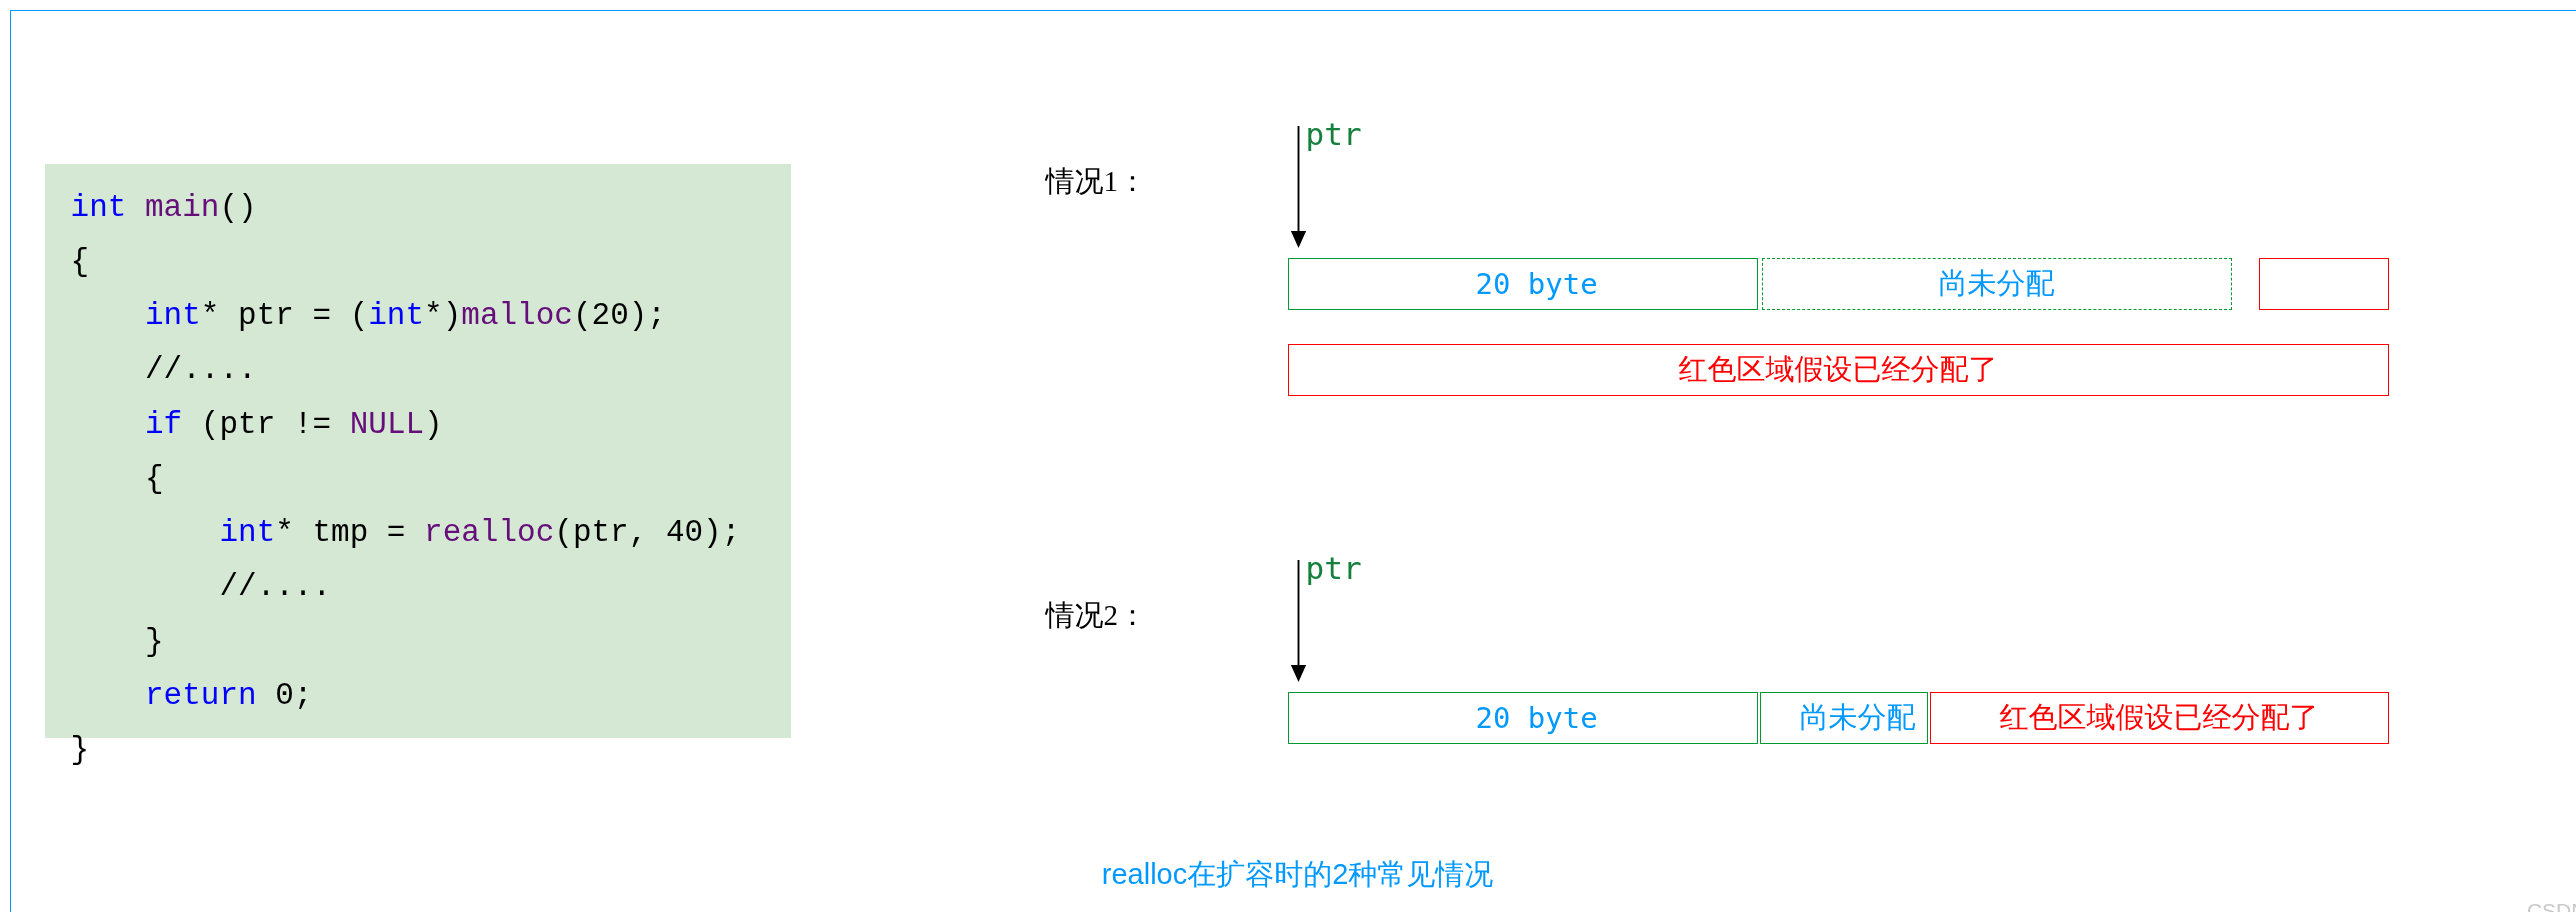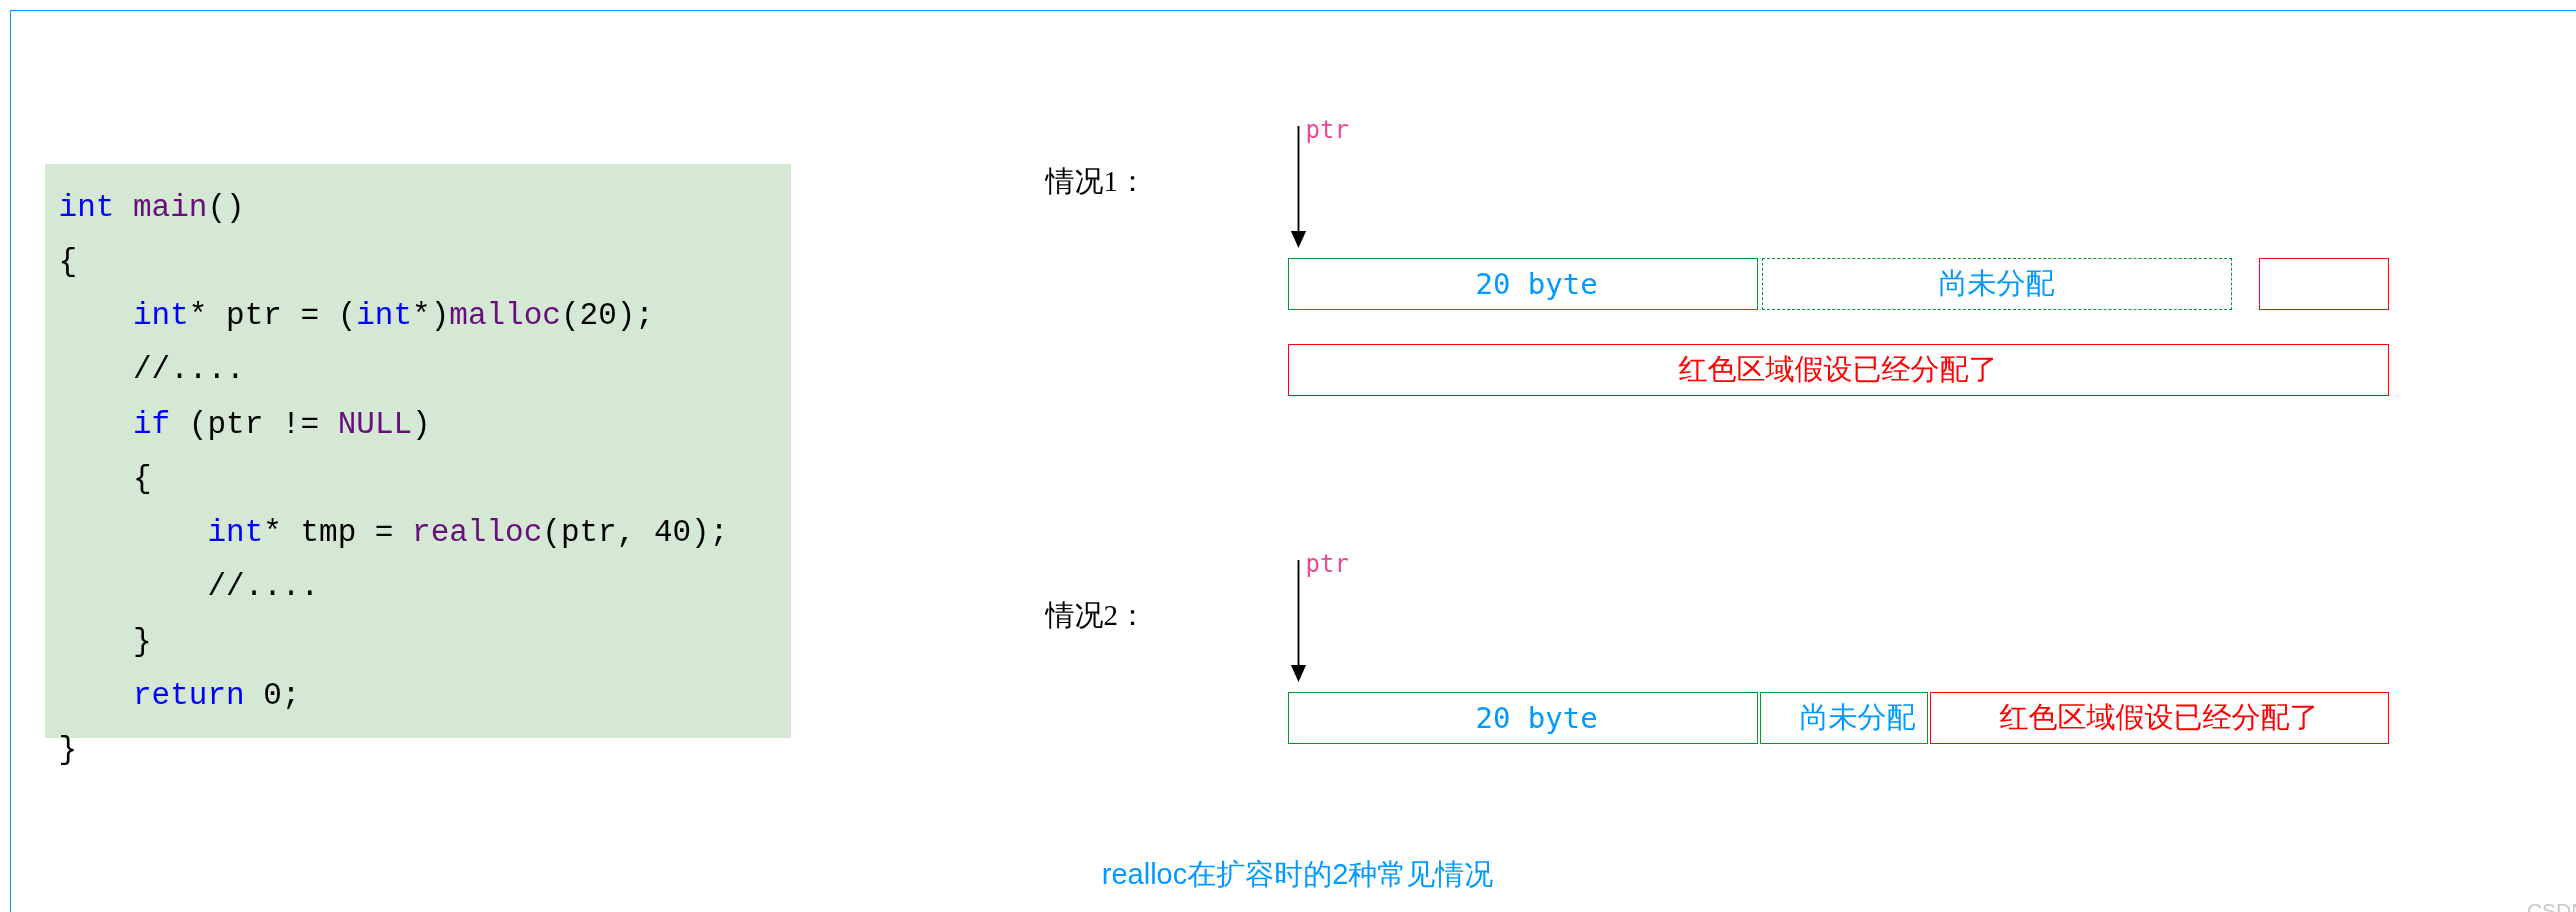--- a/index.html
+++ b/index.html
@@ -15,42 +15,42 @@
     position: relative;
     background: #fff;
   }
   .code-block {
     position: absolute;
     left: 34px;
     top: 153px;
     width: 746px;
     height: 574px;
     background: #d4e8d4;
-    padding: 17px 14px;
+    padding: 17px 26px;
     font-size: 31px;
     line-height: 1.75;
     font-family: "Consolas", "Courier New", monospace;
     white-space: pre;
     color: #000;
   }
   .kw { color: #0000ff; }       
   .fn { color: #660e7a; }       
   .null { color: #660e7a; }
   .cmt { color: #000; }
   .case-label {
     position: absolute;
     color: #000;
     font-size: 29px;
     font-family: Liberation Serif, serif;
     margin-top: 40px;
   }
   .ptr-label {
     position: absolute;
-    color: #ec4899;
-    font-size: 24px;
+    color: #15803d;
+    font-size: 31px;
     font-family: "Consolas", monospace;
   }
   .arrow {
     position: absolute;
   }
   .box {
     position: absolute;
     height: 52px;
     display: flex;
     align-items: center;

